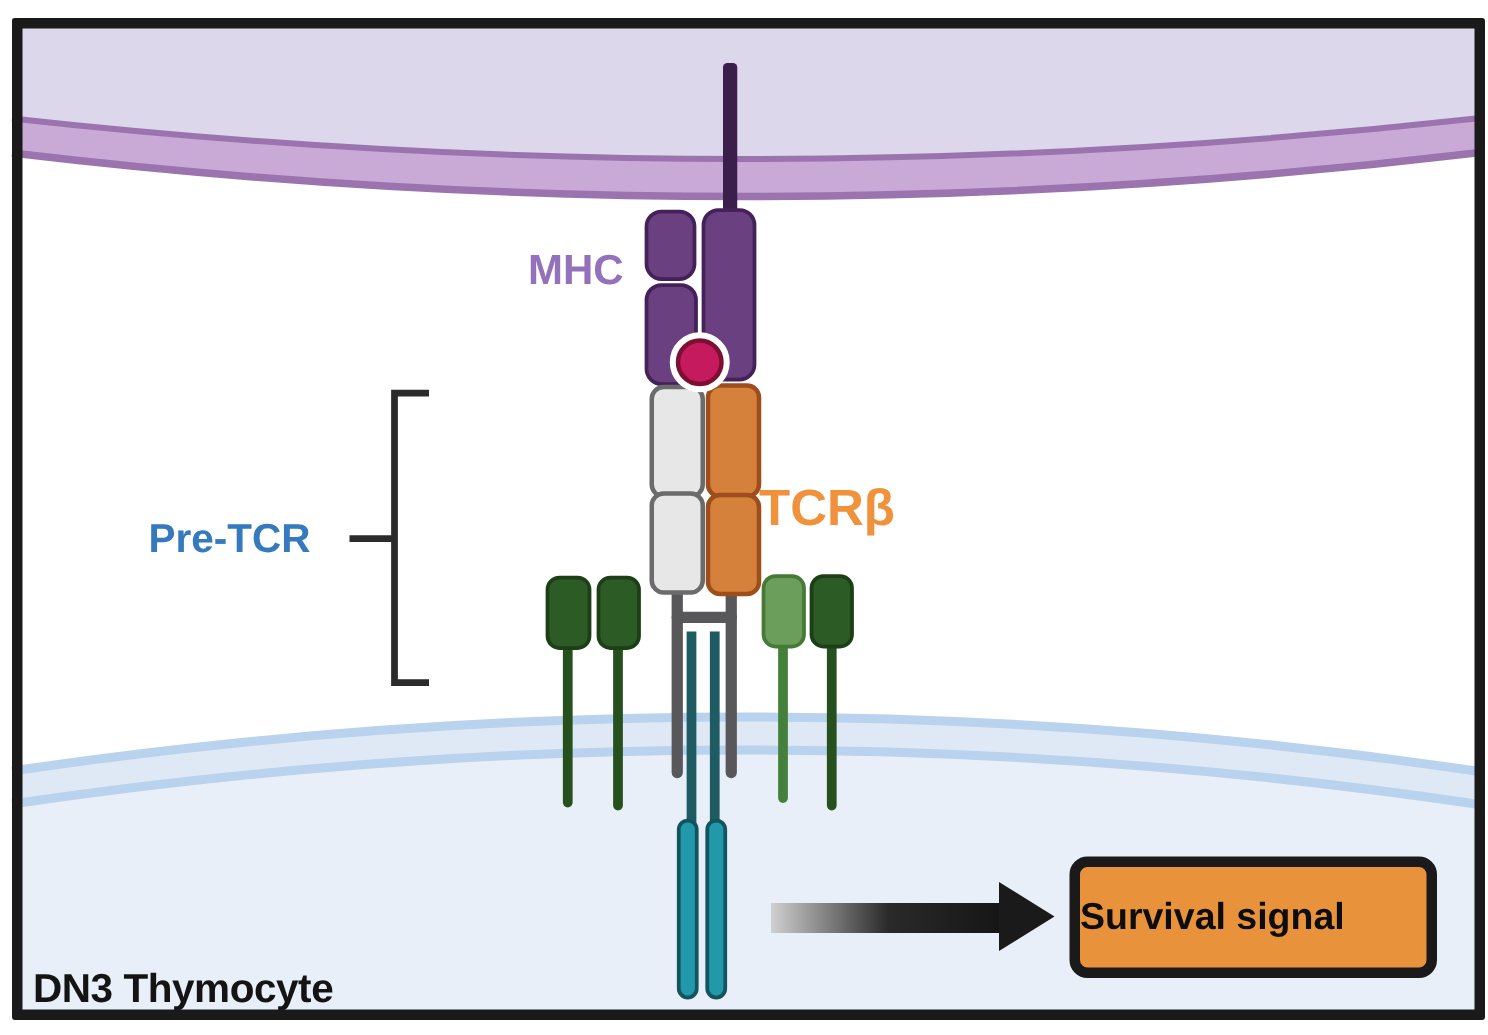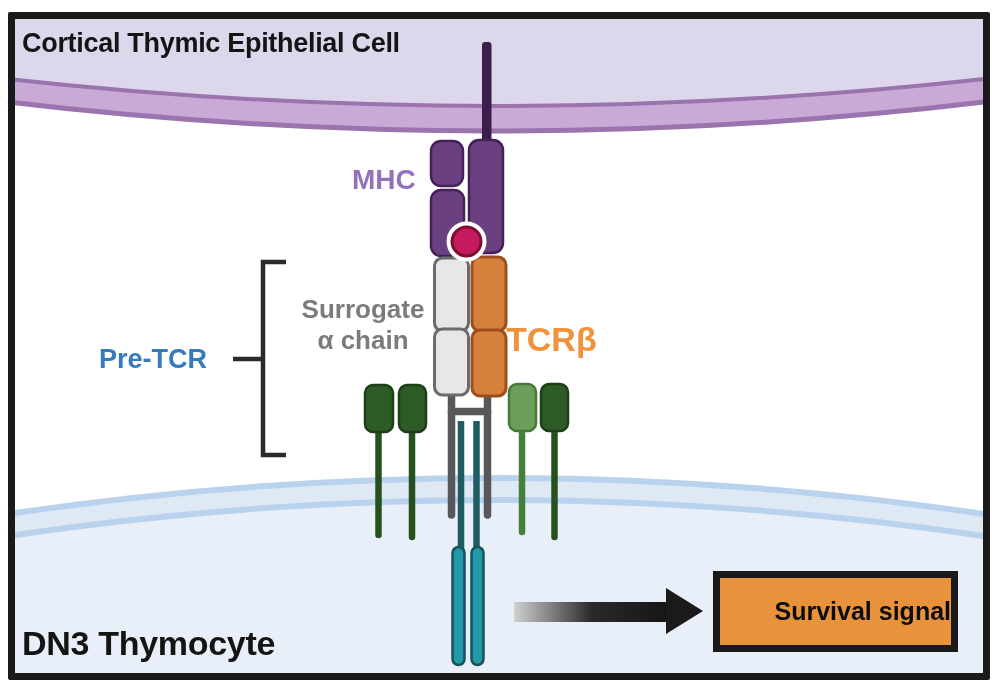--- a/index.html
+++ b/index.html
@@ -18,29 +18,29 @@
     --box-orange:#e8933c;
   }
   html,body{margin:0;padding:0;background:#fff;}
   .canvas{position:relative;width:992px;height:690px;background:#fff;overflow:hidden;
           font-family:"Liberation Sans","DejaVu Sans",sans-serif;}
   .scene-svg{position:absolute;left:0;top:0;z-index:1;}
   .frame{position:absolute;left:8px;top:12px;width:982px;height:668px;box-sizing:border-box;
          border:7px solid var(--frame);border-radius:2px;z-index:10;pointer-events:none;}
   .lbl{position:absolute;z-index:5;font-weight:700;white-space:nowrap;}
   .lbl-cortical{left:22px;top:28px;font-size:27px;letter-spacing:-0.3px;color:var(--text-dark);}
-  .lbl-dn3{left:22px;top:624px;font-size:34px;letter-spacing:-0.3px;color:var(--text-dark);}
+  .lbl-dn3{left:22px;top:644px;font-size:27px;letter-spacing:-0.3px;color:var(--text-dark);}
   .lbl-mhc{left:352px;top:164px;width:72px;text-align:left;font-size:28px;color:var(--mhc-label);}
   .lbl-surrogate{left:280px;top:294px;width:166px;text-align:center;font-size:26px;
                  line-height:31px;color:var(--gray-label);white-space:normal;}
   .lbl-tcrb{left:506px;top:320px;font-size:34px;color:var(--orange-label);text-align:center;}
   .lbl-pretcr{left:88px;top:344px;width:119px;text-align:right;font-size:27px;color:var(--blue-label);}
   .survival-box{position:absolute;left:713px;top:571px;width:245px;height:81px;box-sizing:border-box;
-                background:var(--box-orange);border:7px solid var(--frame);border-radius:0;
-                display:flex;align-items:center;justify-content:flex-end;z-index:5;}
+                background:var(--box-orange);border:7px solid var(--frame);border-radius:12px;
+                display:flex;align-items:center;justify-content:flex-start;z-index:5;}
   .survival-box span{font-weight:700;font-size:25px;color:#0d0d0d;white-space:nowrap;}
 
   
   .top-cell{fill:var(--top-cell);}
   .mem-p-fill{fill:var(--mem-purple-fill);}
   .mem-p-line{fill:none;stroke:var(--mem-purple-line);}
   .bot-cell{fill:var(--bottom-cell);}
   .mem-b-fill{fill:var(--mem-blue-fill);}
   .mem-b-line{fill:none;stroke:var(--mem-blue-line);stroke-width:6;}
   .mhc{fill:var(--purple);stroke:var(--purple-dark);stroke-width:2.5;}
@@ -114,27 +114,22 @@
 
     <rect class="gchain" x="434.5" y="258" width="34" height="73" rx="8"></rect>
     <rect class="gchain" x="434.5" y="329" width="34" height="66" rx="8"></rect>
     <rect class="ochain" x="472" y="257" width="34" height="74" rx="8"></rect>
     <rect class="ochain" x="472" y="330" width="34" height="66" rx="8"></rect>
 
     <circle class="pep-halo" cx="466.5" cy="241.5" r="16"></circle>
     <circle class="pep" cx="466.5" cy="241.5" r="14.5"></circle>
   </svg>
 
-  <div class="lbl lbl-cortical">Cortical Thymic Epithelial Cell</div>
   <div class="lbl lbl-dn3">DN3 Thymocyte</div>
   <div class="lbl lbl-mhc">MHC</div>
-  <div class="lbl lbl-surrogate">
-    <span>Surrogate</span><br>
-    <span>α chain</span>
-  </div>
   <div class="lbl lbl-tcrb">TCRβ</div>
   <div class="lbl lbl-pretcr">Pre-TCR</div>
 
   <div class="survival-box">
     <span>Survival signal</span>
   </div>
 
   <div class="frame"></div>
 </div>
 

